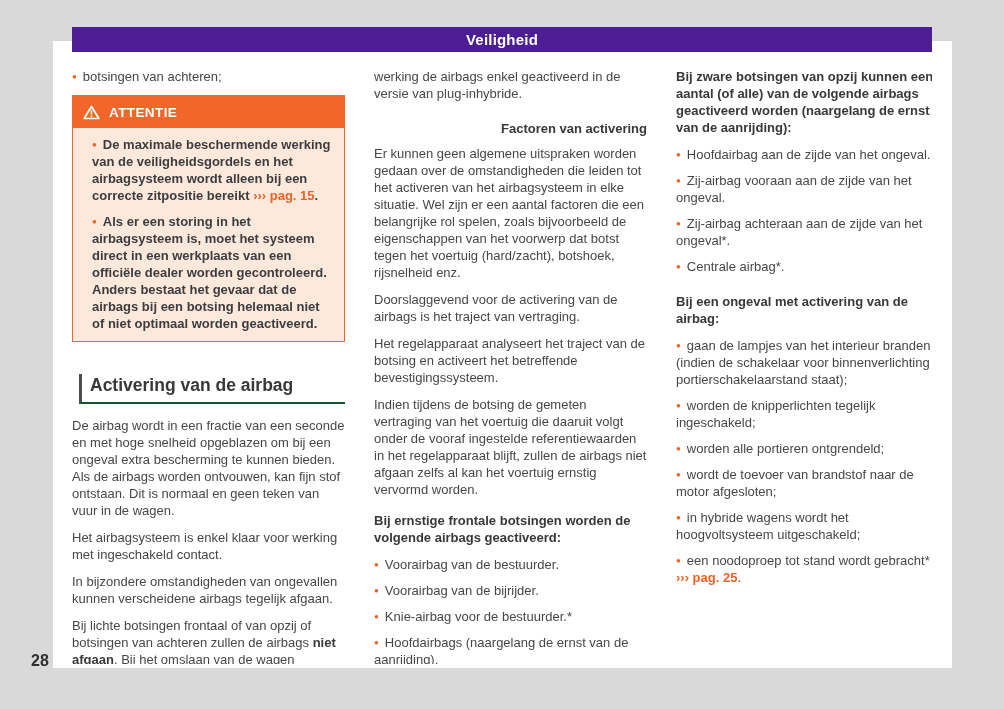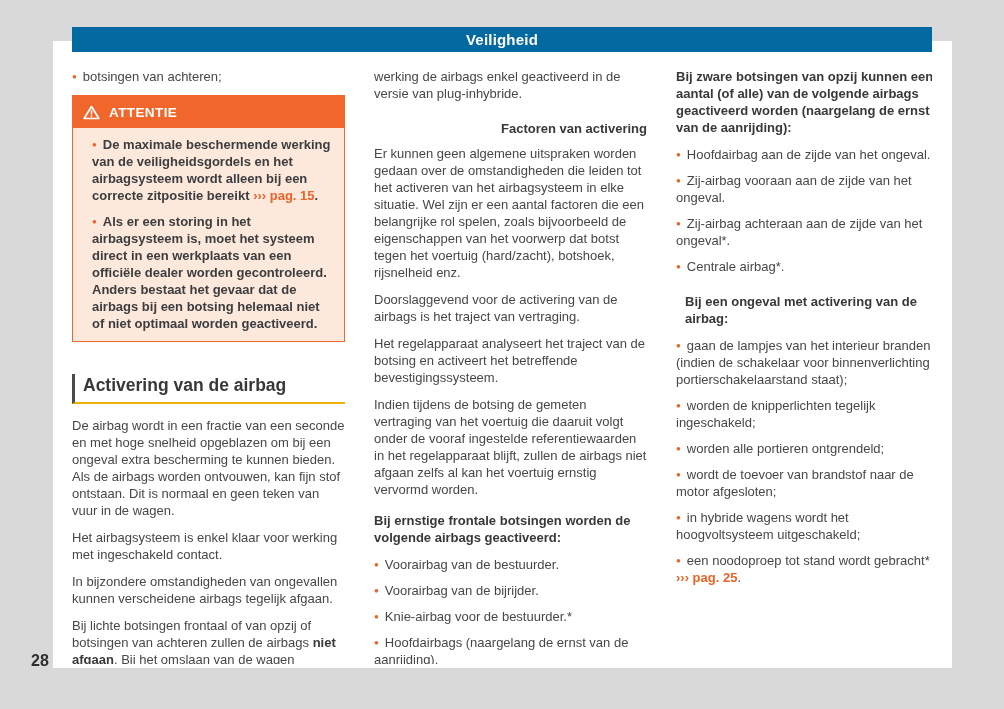--- a/index.html
+++ b/index.html
@@ -12,21 +12,21 @@
     overflow:hidden;
   }
   .page {
     position:absolute; left:53px; top:41px;
     width:899px; height:627px;
     background:#ffffff;
   }
   .chapter-bar {
     position:absolute; left:19px; top:-14px;
     width:860px; height:25px;
-    background:#0369a1;
+    background:#4c1d95;
     color:#ffffff; font-weight:bold; font-size:15px;
     display:flex; align-items:center; justify-content:center;
     letter-spacing:.2px;
   }
   .columns {
     position:absolute; left:19px; top:27px; right:20px; bottom:4px;
     display:flex; gap:29px;
     overflow:hidden;
   }
   .col {
@@ -65,25 +65,25 @@
     background:#fce9dc;
     padding:8px 9px 9px 19px;
     font-weight:bold;
     color:#3d3d3f;
     line-height:17px;
   }
   .attention-body p { margin:0 0 9px 0; }
   .attention-body p:last-child { margin-bottom:0; }
 
   .section-heading {
-    margin:32px 0 13px 0;
+    margin:32px 0 13px 7px;
     font-size:17.5px; line-height:20px;
     font-weight:bold; color:#38383a;
     border-left:3px solid #4b4b4d;
-    border-bottom:2px solid #eab308;
+    border-bottom:2px solid #14532d;
     padding:1px 0 7px 8px;
   }
   .sub-heading {
     font-weight:bold; color:#38383a;
     margin:18px 0 8px 0;
     text-align:right;
   }
   .list-heading {
     font-weight:bold; color:#38383a;
     margin:14px 0 10px 0;
@@ -153,21 +153,21 @@
     </div>
 
     <div class="col">
       <div class="list-heading" style="margin-top:0;">Bij zware botsingen van opzij kunnen een aantal (of alle) van de volgende airbags geactiveerd worden (naargelang de ernst van de aanrijding):</div>
 
       <p class="bullet-item b-item"><span>Hoofdairbag aan de zijde van het ongeval.</span></p>
       <p class="bullet-item b-item"><span>Zij-airbag vooraan aan de zijde van het ongeval.</span></p>
       <p class="bullet-item b-item"><span>Zij-airbag achteraan aan de zijde van het ongeval*.</span></p>
       <p class="bullet-item b-item"><span>Centrale airbag*.</span></p>
 
-      <div class="list-heading" style="margin-top:18px;margin-left:9px;">Bij een ongeval met activering van de airbag:</div>
+      <div class="list-heading" style="margin-top:18px;">Bij een ongeval met activering van de airbag:</div>
 
       <p class="bullet-item b-item"><span>gaan de lampjes van het interieur branden (indien de schakelaar voor binnenverlichting in portierschakelaarstand staat);</span></p>
       <p class="bullet-item b-item"><span>worden de knipperlichten tegelijk ingeschakeld;</span></p>
       <p class="bullet-item b-item"><span>worden alle portieren ontgrendeld;</span></p>
       <p class="bullet-item b-item"><span>wordt de toevoer van brandstof naar de motor afgesloten;</span></p>
       <p class="bullet-item b-item"><span>in hybride wagens wordt het hoogvoltsysteem uitgeschakeld;</span></p>
       <p class="bullet-item b-item"><span>een noodoproep tot stand wordt gebracht* </span><span class="link">››› pag. 25</span><span>.</span></p>
     </div>
 
   </div>

